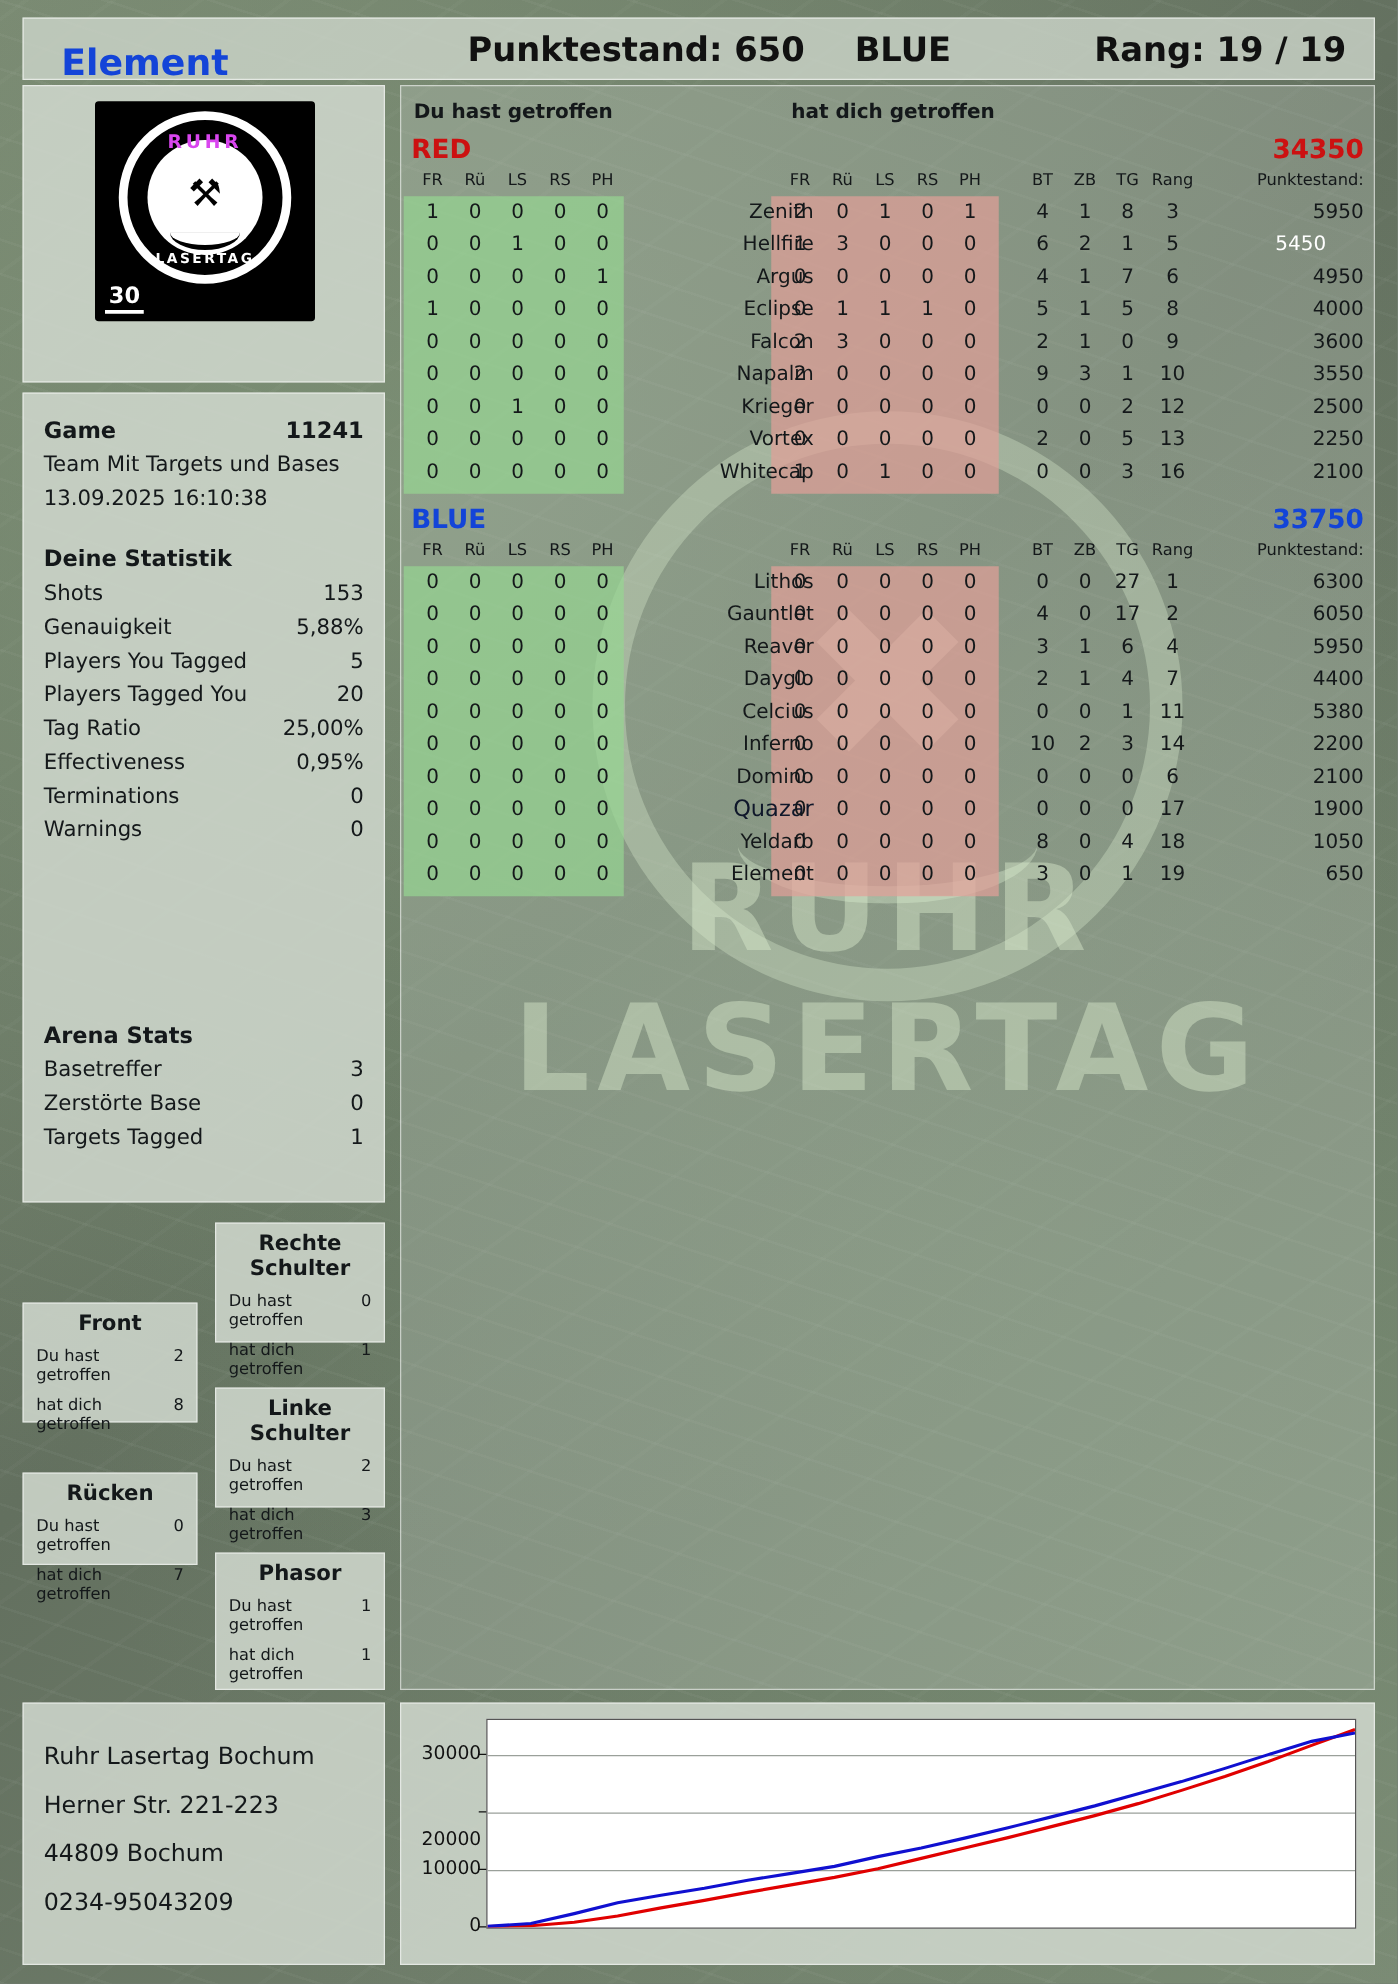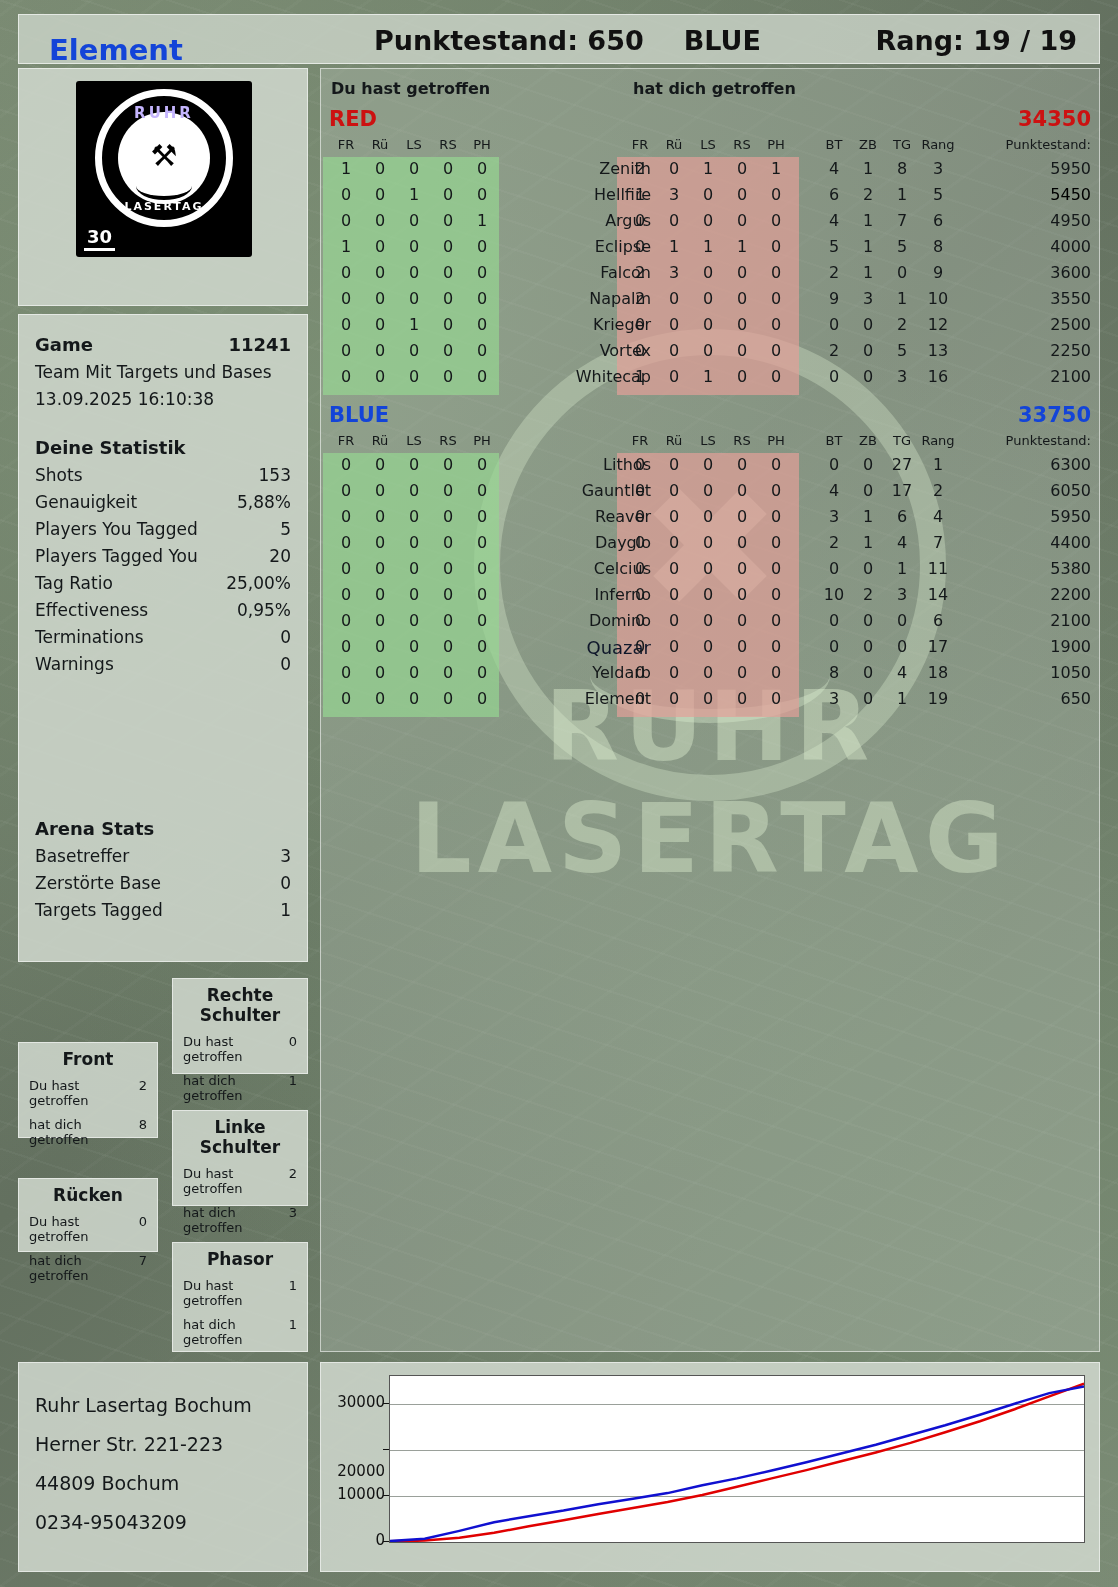--- a/index.html
+++ b/index.html
@@ -125,21 +125,21 @@
   }
   .logo-inner {
     position: absolute; left: 50%; top: 50%;
     transform: translate(-50%,-50%);
     width: 92px; height: 92px; border-radius: 50%;
     background: #fff;
   }
   .logo-text-top {
     position: absolute; left: 0; right: 0; top: 8px;
     text-align: center; font-size: 15px; font-weight: bold;
-    letter-spacing: 3px; color: #c4b5fd;
+    letter-spacing: 3px; color: #d946ef;
   }
   .logo-text-bottom {
     position: absolute; left: 0; right: 0; bottom: 7px;
     text-align: center; font-size: 11px; font-weight: bold;
     letter-spacing: 2px; color: #fff;
   }
   .logo-hammers {
     position: absolute; left: 50%; top: 48%;
     transform: translate(-50%,-50%);
     font-size: 30px; color: #000; line-height: 1;
@@ -419,21 +419,21 @@
       <div style="position: absolute; left: 190px; top: 116px; width: 140px; text-align: right; font-size: 16px; color: rgb(20, 24, 26);">Hellfire</div>
       <div style="position: absolute; left: 302px; top: 116px; width: 34px; text-align: center; font-size: 16px; color: rgb(20, 24, 26);">1</div>
       <div style="position: absolute; left: 336px; top: 116px; width: 34px; text-align: center; font-size: 16px; color: rgb(20, 24, 26);">3</div>
       <div style="position: absolute; left: 370px; top: 116px; width: 34px; text-align: center; font-size: 16px; color: rgb(20, 24, 26);">0</div>
       <div style="position: absolute; left: 404px; top: 116px; width: 34px; text-align: center; font-size: 16px; color: rgb(20, 24, 26);">0</div>
       <div style="position: absolute; left: 438px; top: 116px; width: 34px; text-align: center; font-size: 16px; color: rgb(20, 24, 26);">0</div>
       <div style="position: absolute; left: 492px; top: 116px; width: 42px; text-align: center; font-size: 16px; color: rgb(20, 24, 26);">6</div>
       <div style="position: absolute; left: 526px; top: 116px; width: 42px; text-align: center; font-size: 16px; color: rgb(20, 24, 26);">2</div>
       <div style="position: absolute; left: 560px; top: 116px; width: 42px; text-align: center; font-size: 16px; color: rgb(20, 24, 26);">1</div>
       <div style="position: absolute; left: 596px; top: 116px; width: 42px; text-align: center; font-size: 16px; color: rgb(20, 24, 26);">5</div>
-      <div style="position: absolute; left: 650px; top: 116px; width: 120px; text-align: right; font-size: 16px; color: #000000;">5450</div>
+      <div style="position: absolute; left: 620px; top: 116px; width: 120px; text-align: right; font-size: 16px; color: #ffffff;">5450</div>
       <div style="position: absolute; left: 8px; top: 142px; width: 34px; text-align: center; font-size: 16px; color: rgb(20, 24, 26);">0</div>
       <div style="position: absolute; left: 42px; top: 142px; width: 34px; text-align: center; font-size: 16px; color: rgb(20, 24, 26);">0</div>
       <div style="position: absolute; left: 76px; top: 142px; width: 34px; text-align: center; font-size: 16px; color: rgb(20, 24, 26);">0</div>
       <div style="position: absolute; left: 110px; top: 142px; width: 34px; text-align: center; font-size: 16px; color: rgb(20, 24, 26);">0</div>
       <div style="position: absolute; left: 144px; top: 142px; width: 34px; text-align: center; font-size: 16px; color: rgb(20, 24, 26);">1</div>
       <div style="position: absolute; left: 190px; top: 142px; width: 140px; text-align: right; font-size: 16px; color: rgb(20, 24, 26);">Argus</div>
       <div style="position: absolute; left: 302px; top: 142px; width: 34px; text-align: center; font-size: 16px; color: rgb(20, 24, 26);">0</div>
       <div style="position: absolute; left: 336px; top: 142px; width: 34px; text-align: center; font-size: 16px; color: rgb(20, 24, 26);">0</div>
       <div style="position: absolute; left: 370px; top: 142px; width: 34px; text-align: center; font-size: 16px; color: rgb(20, 24, 26);">0</div>
       <div style="position: absolute; left: 404px; top: 142px; width: 34px; text-align: center; font-size: 16px; color: rgb(20, 24, 26);">0</div>

